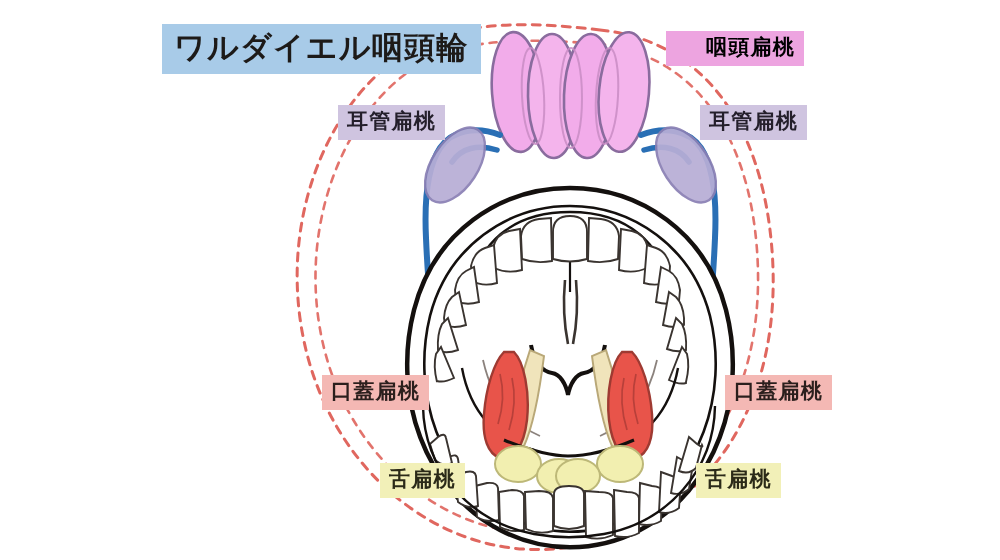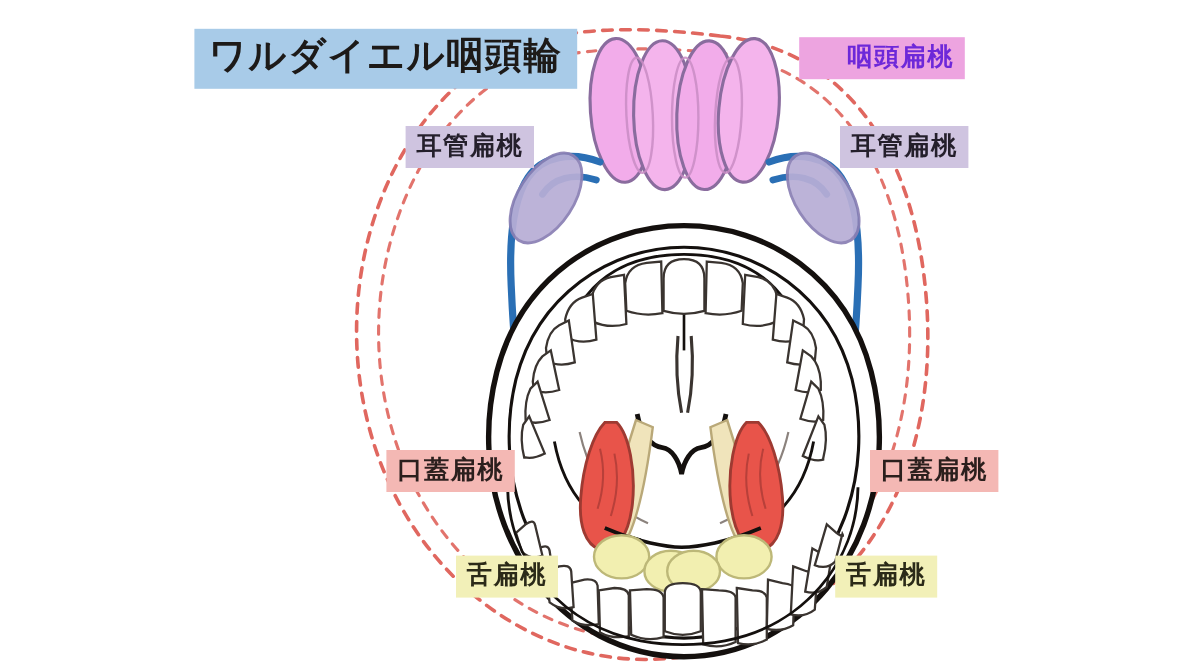--- a/index.html
+++ b/index.html
@@ -214,21 +214,21 @@
     </g>
 
     <path d="M 423 406 C 424 470, 470 522, 534 534
              C 556 538, 582 538, 604 534
              C 668 522, 714 470, 715 406" fill="none" stroke="#14100e" stroke-width="2.4"></path>
 
   </svg>
 
   <div class="label label-title" id="lbl-title" style="background:#a8cbe8;color:#1d1a18;">ワルダイエル咽頭輪</div>
 
-  <div class="label label-sm" id="lbl-pharyngeal" style="background:#eda4e0;color:#6d28d9;padding-left:40px;">咽頭扁桃</div>
+  <div class="label label-sm" id="lbl-pharyngeal" style="background:#eda4e0;color:#000000;padding-left:40px;">咽頭扁桃</div>
 
   <div class="label label-sm" id="lbl-tubal-l" style="background:#cfc4e0;color:#241f2b;">耳管扁桃</div>
 
   <div class="label label-sm" id="lbl-tubal-r" style="background:#cfc4e0;color:#241f2b;">耳管扁桃</div>
 
 
   <div class="label label-sm" id="lbl-palatine-l" style="background:#f4b8b4;color:#2b1f1d;">口蓋扁桃</div>
 
   <div class="label label-sm" id="lbl-palatine-r" style="background:#f4b8b4;color:#2b1f1d;">口蓋扁桃</div>
 

